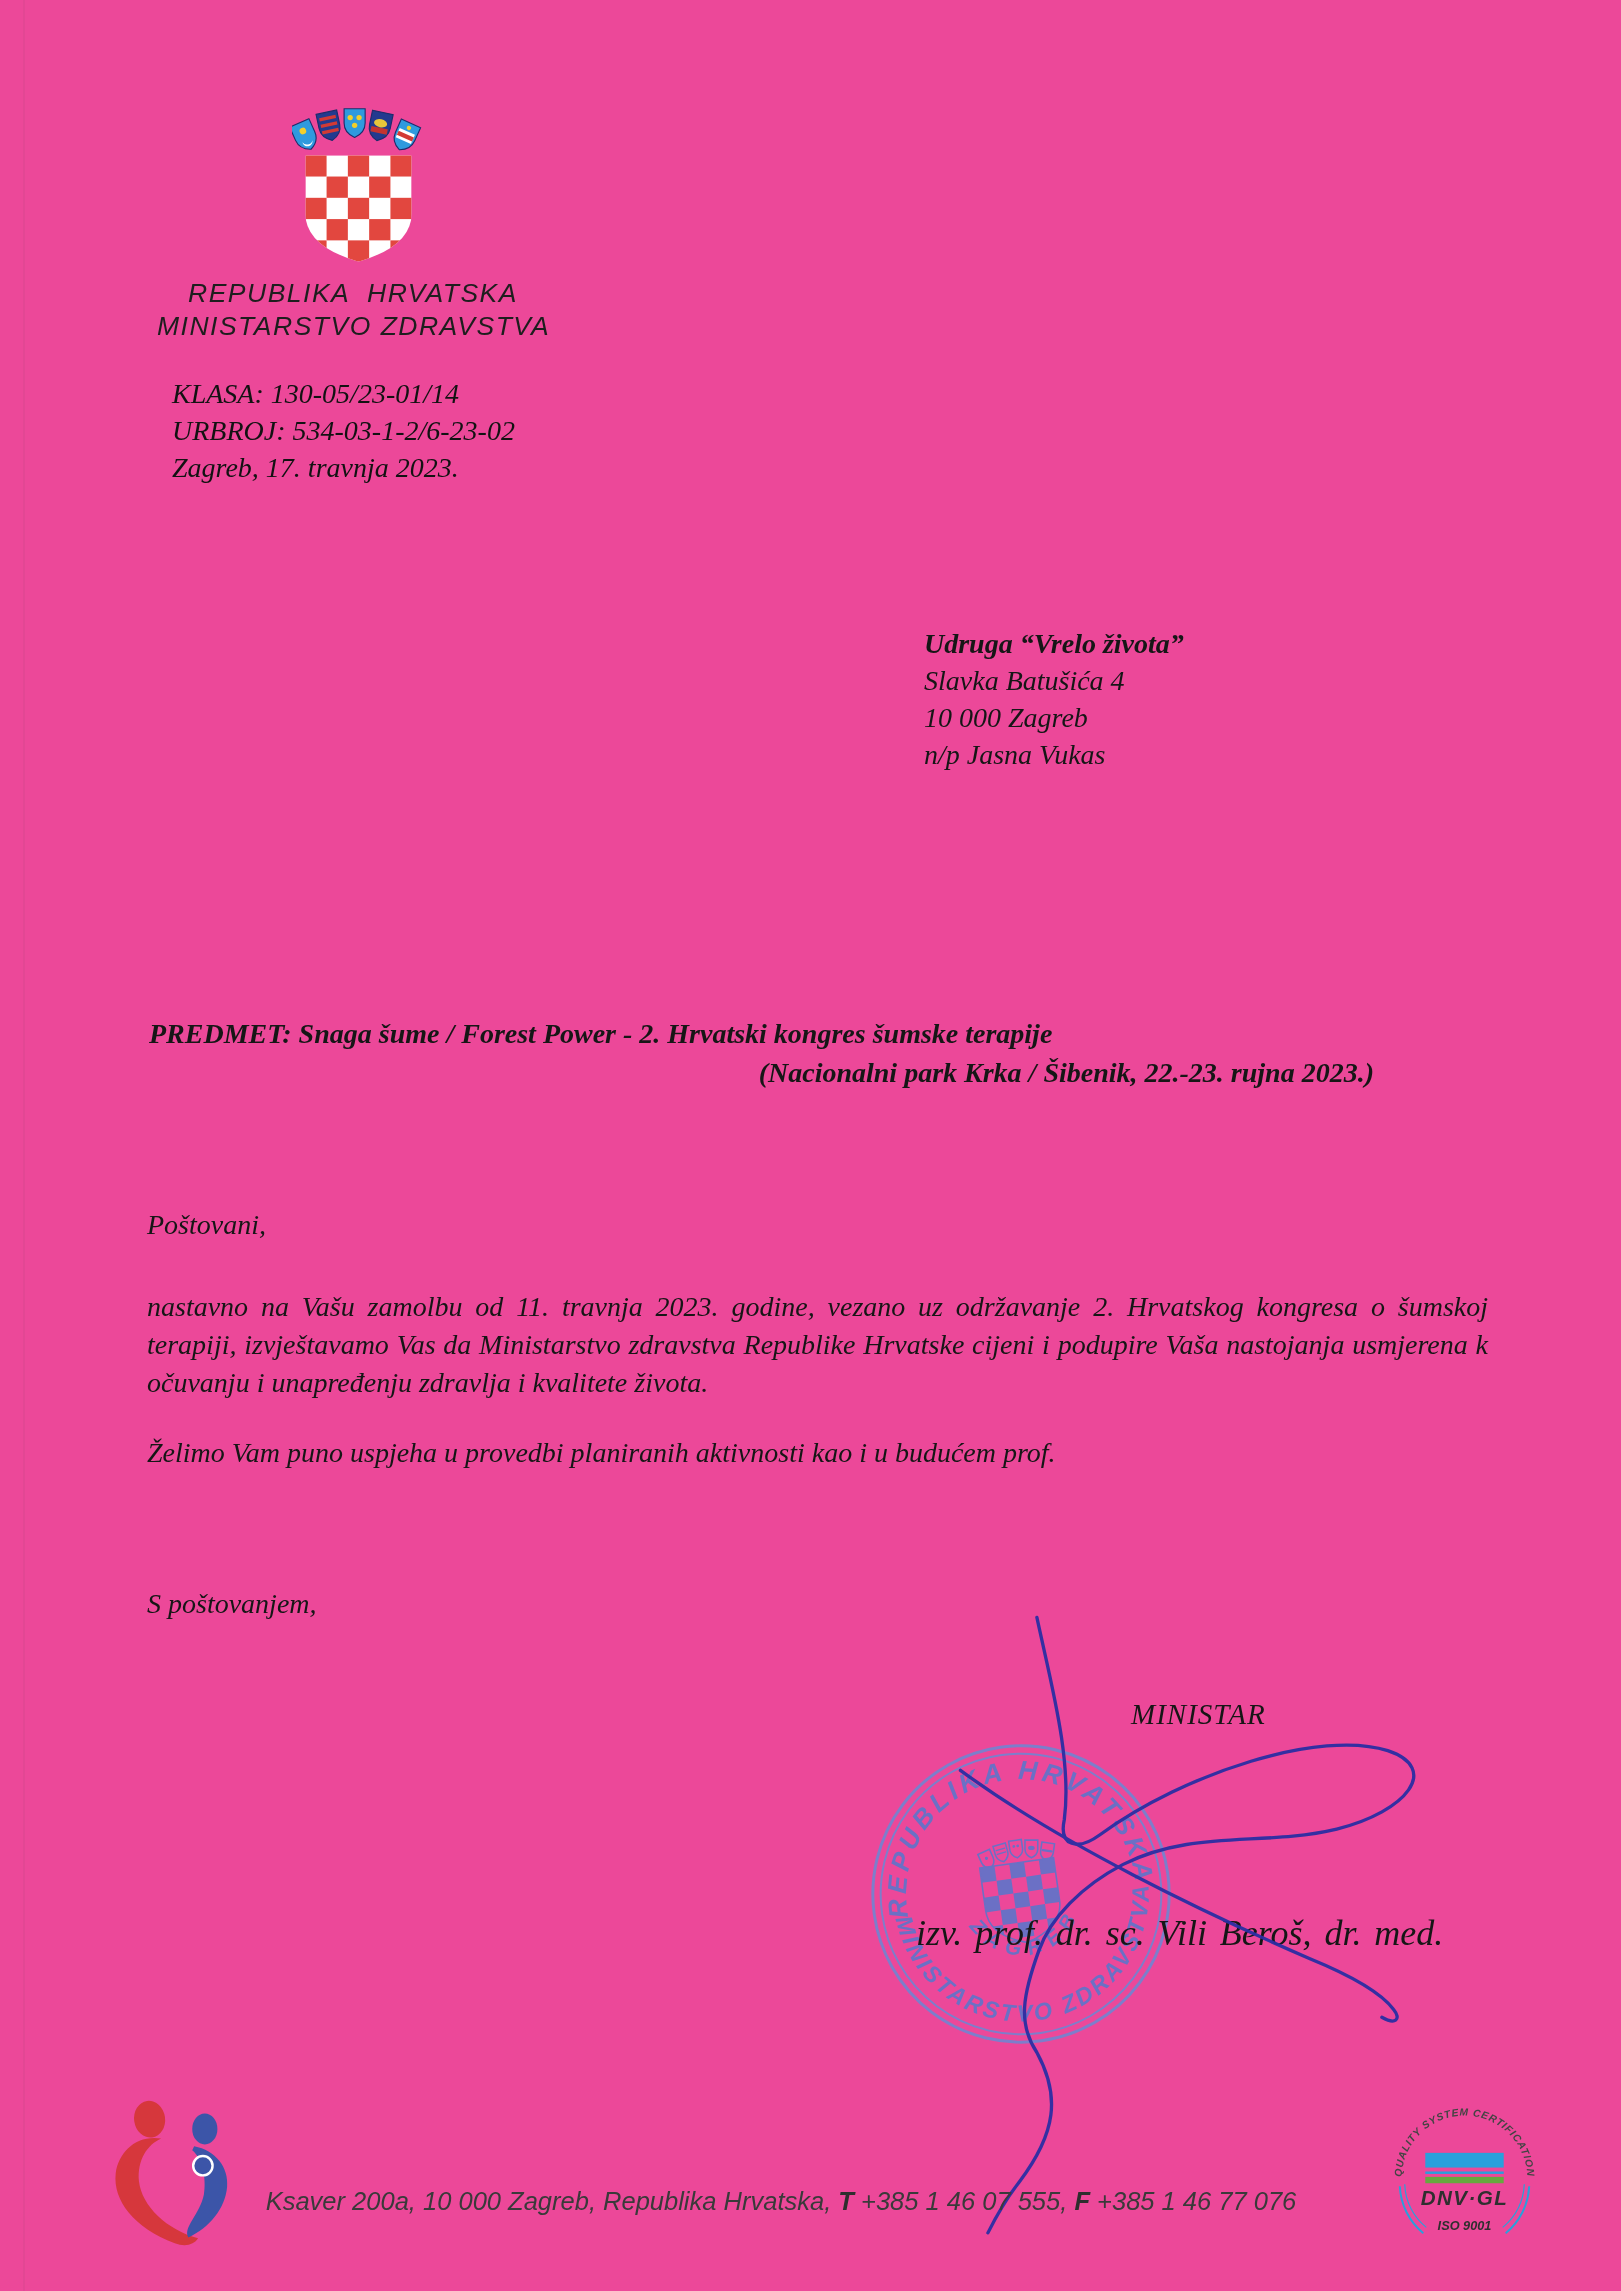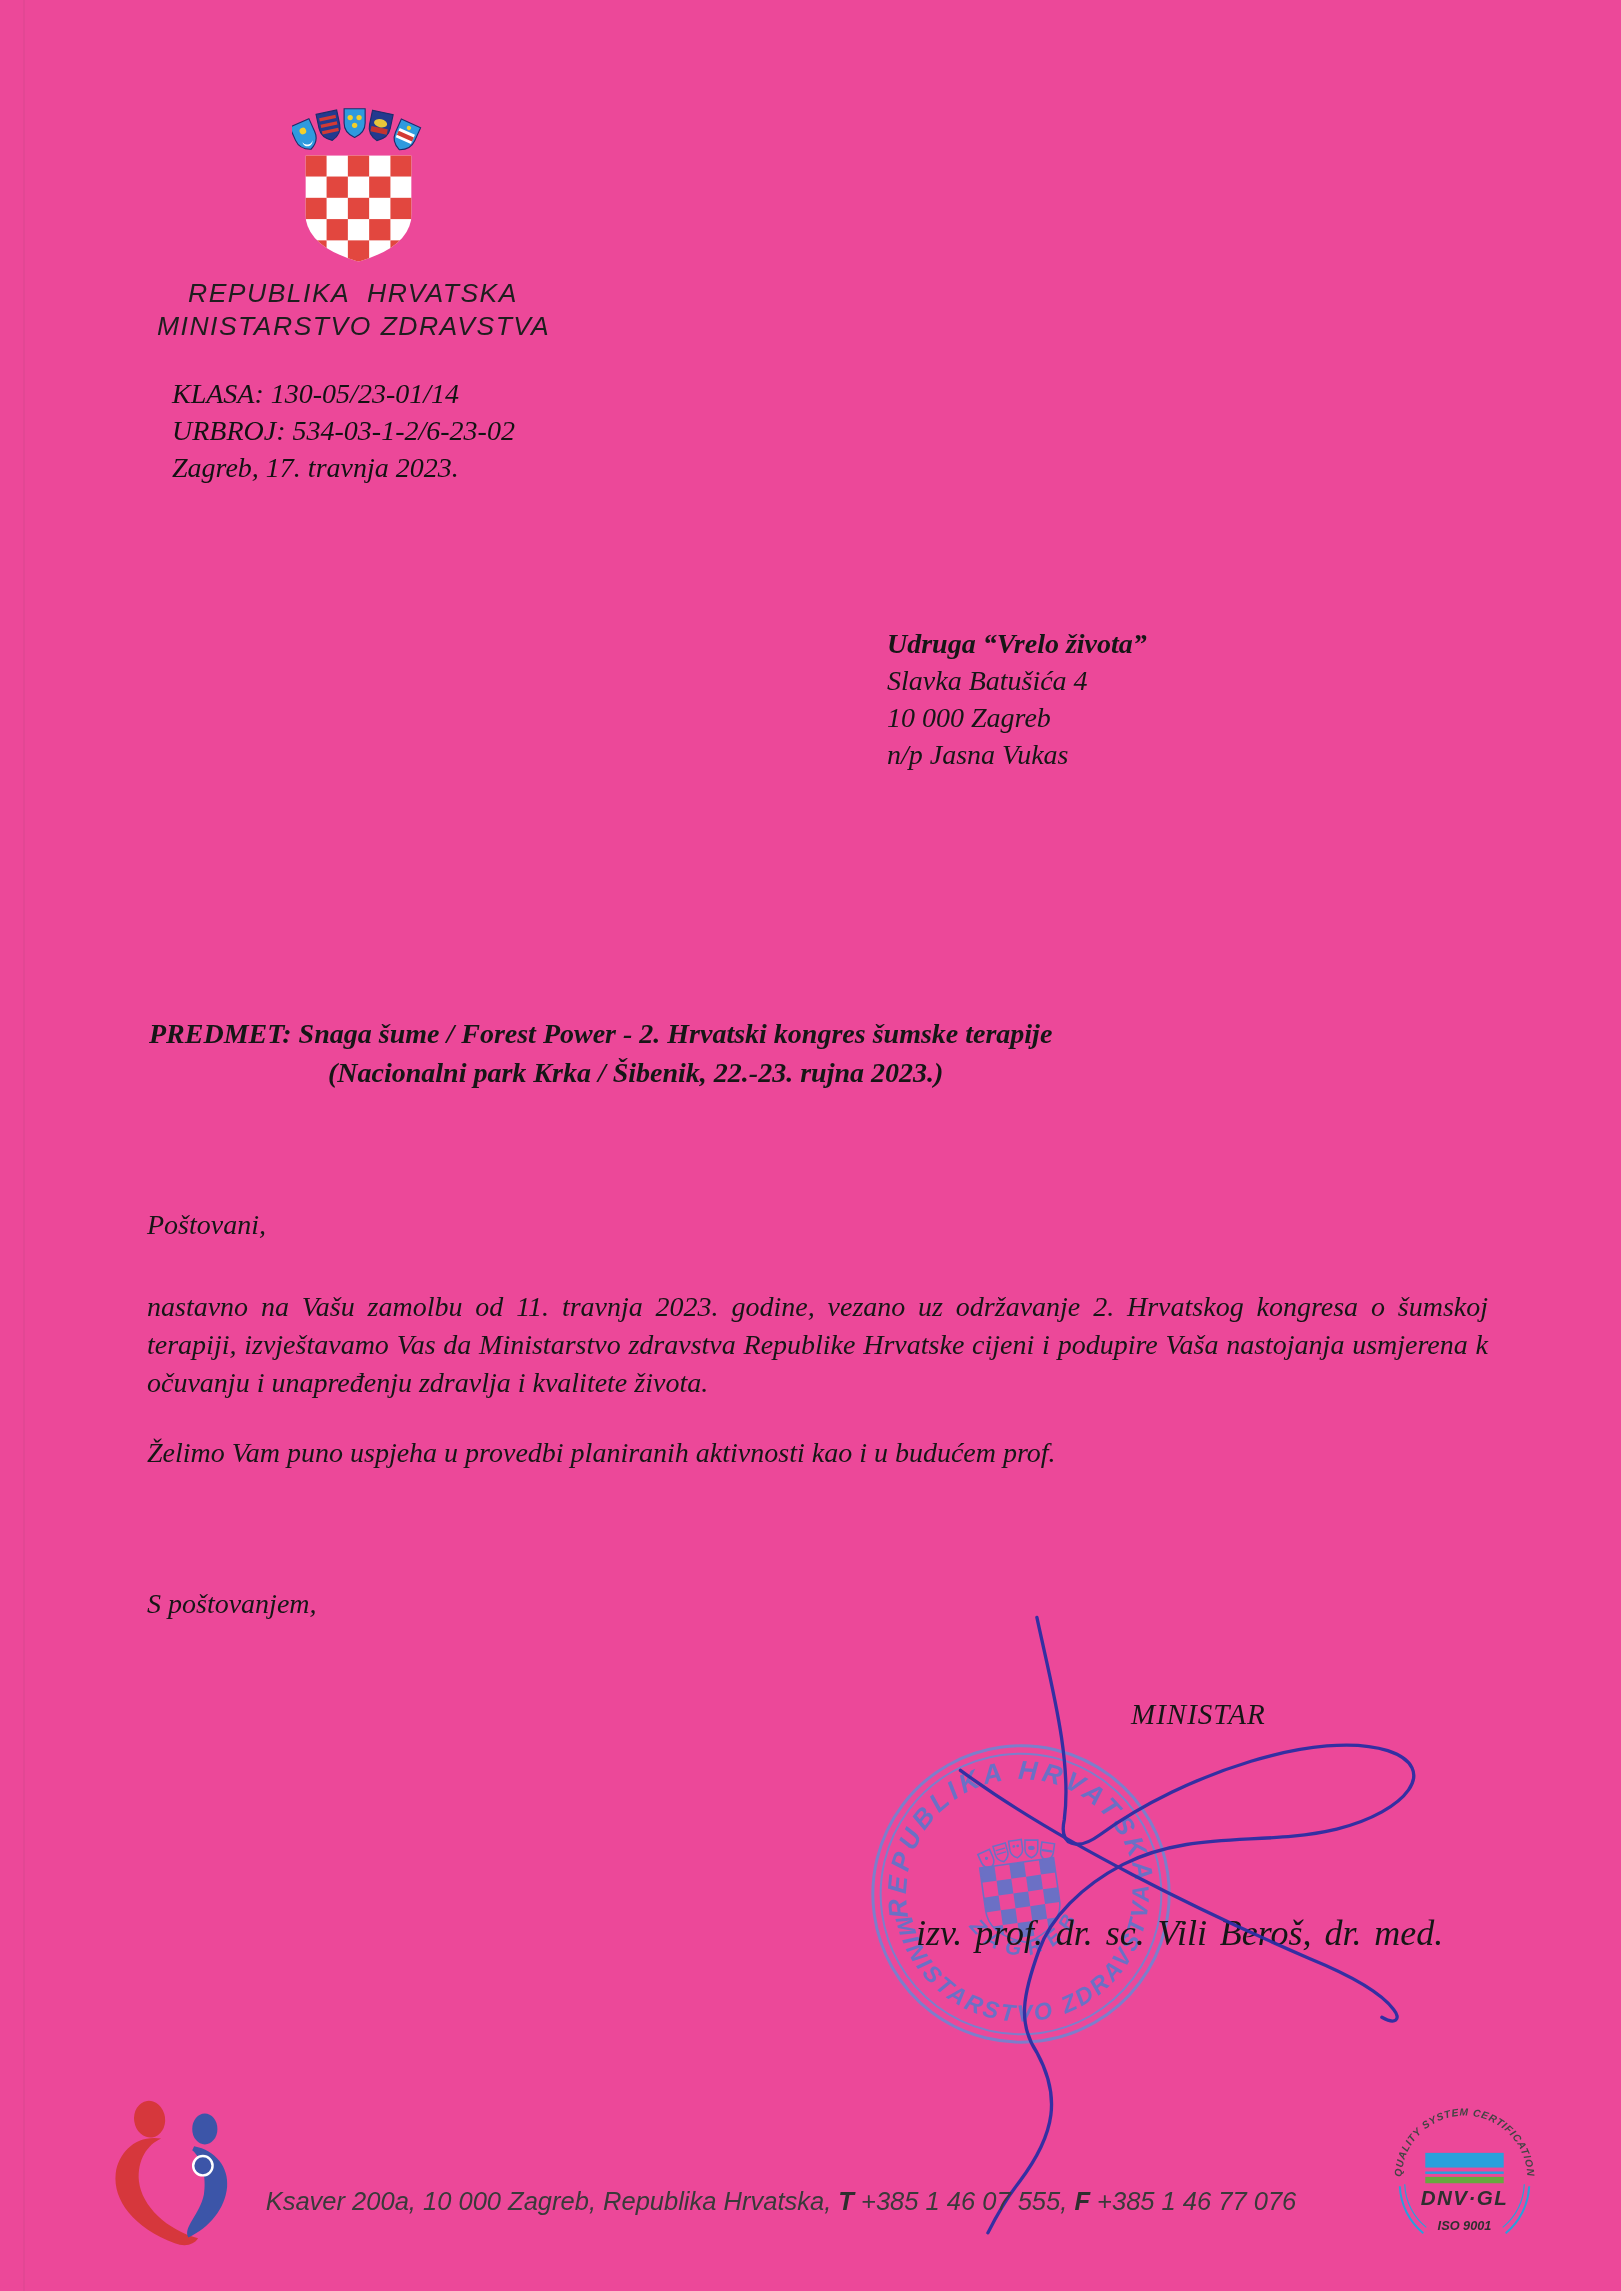--- a/index.html
+++ b/index.html
@@ -7,24 +7,24 @@
     position:relative;width:1621px;height:2292px;background:#ec4899;
     overflow:hidden;font-family:"Liberation Serif", serif;color:#161616;font-style:italic;
   }
   .abs{position:absolute;}
   .sans{font-family:"Liberation Sans", sans-serif;}
   .serif{font-family:"Liberation Serif", serif;}
   #scan-line{left:22.5px;top:0;width:2.9px;height:100%;background:rgba(60,60,60,0.05);}
   #header-block{left:157px;top:277px;width:392px;text-align:center;}
   .hdr-line{font-size:26.5px;letter-spacing:1.5px;color:#1e1e1e;white-space:pre;line-height:33px;}
   #meta-block{left:172px;top:375px;font-size:28px;line-height:37px;color:#121212;}
-  #recipient-block{left:887px;top:625px;font-size:28px;line-height:37px;}
+  #recipient-block{left:924px;top:625px;font-size:28px;line-height:37px;}
   #recipient-name{font-weight:bold;}
   #subject-block{left:149px;top:1014px;font-size:28px;font-weight:bold;line-height:39px;width:1225px;}
-  #subject-line2{padding-left:179px;}
+  #subject-line2{padding-left:179px;text-align:right;}
   #salutation{left:147px;top:1209px;font-size:28px;text-align:right;}
   #paragraph1{left:147px;top:1288px;width:1341px;font-size:28px;line-height:38px;text-align:justify;}
   #paragraph2{left:147px;top:1437px;width:1341px;font-size:28px;}
   #closing{left:147px;top:1588px;font-size:28px;}
   #minister-title{left:1083px;top:1698px;font-size:29px;letter-spacing:1px;margin-left:48px;}
   #signer-name{left:916px;top:1912px;font-size:36px;word-spacing:3.9px;white-space:nowrap;}
   #stamp-svg{left:864px;top:1737px;}
   #signature-svg{left:0;top:0;pointer-events:none;}
   #footer-text{left:0;top:2187px;width:1562px;text-align:center;font-size:25.5px;color:#3a3a3a;}
   .ft-bold{font-weight:bold;color:#2e2e2e;}

